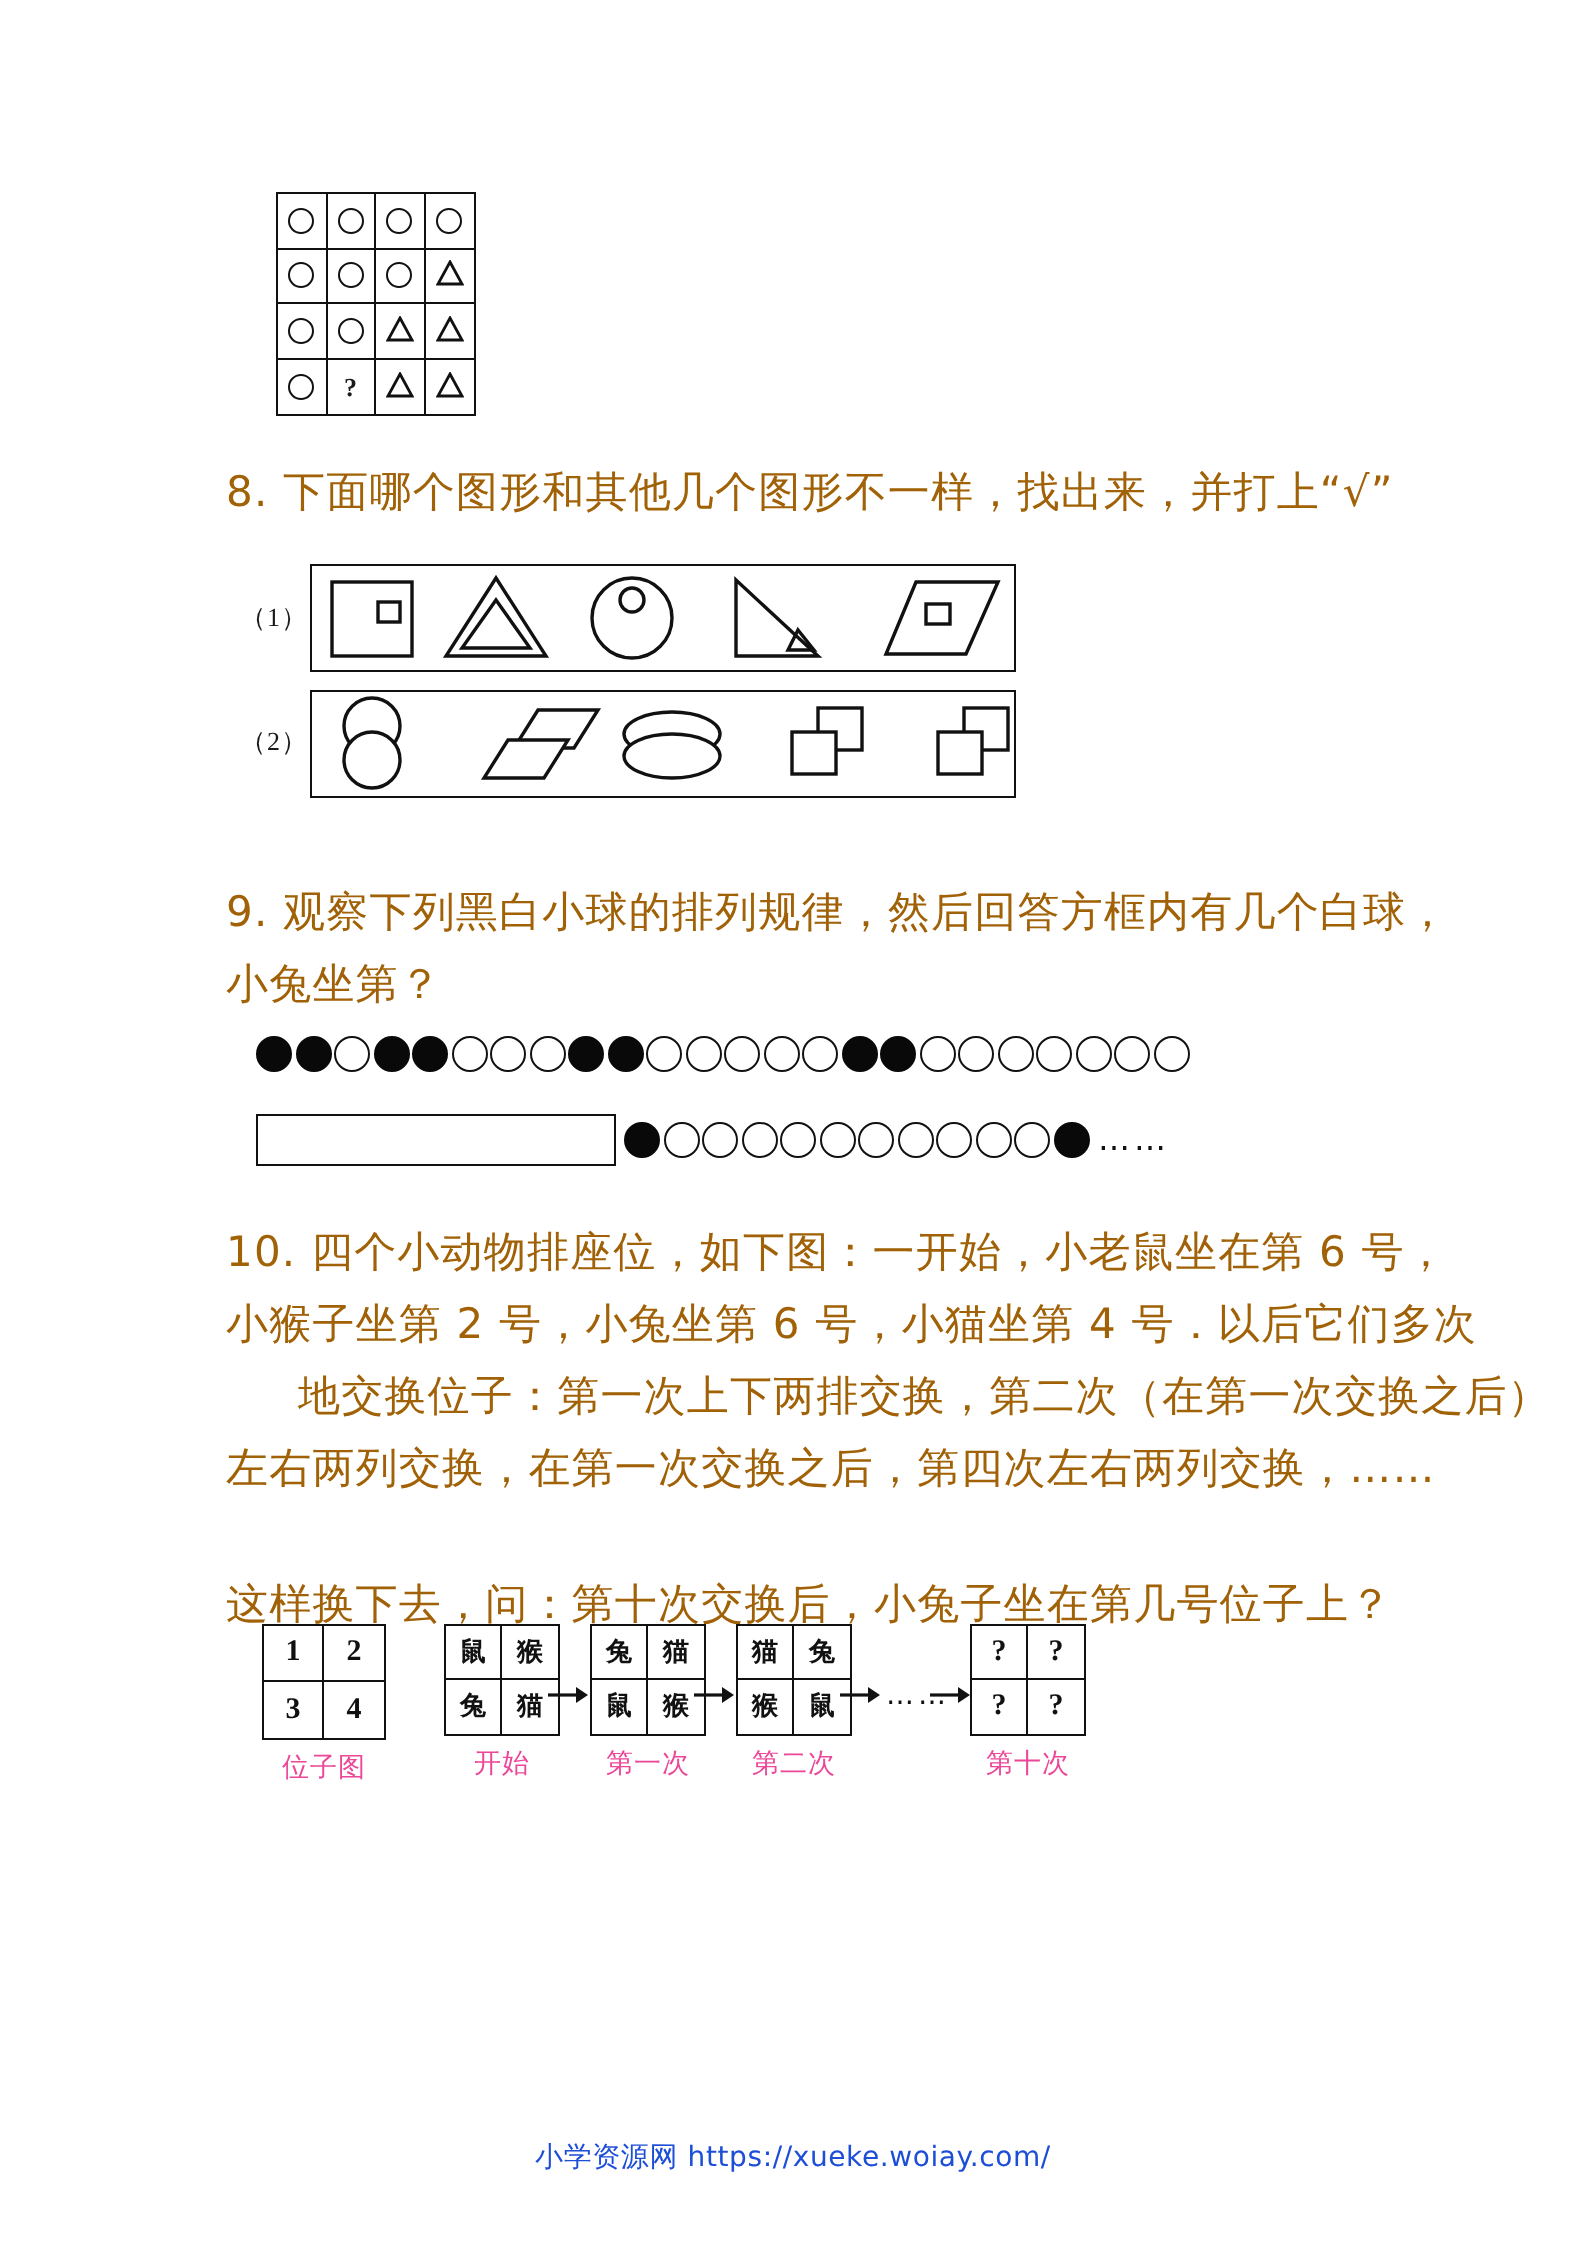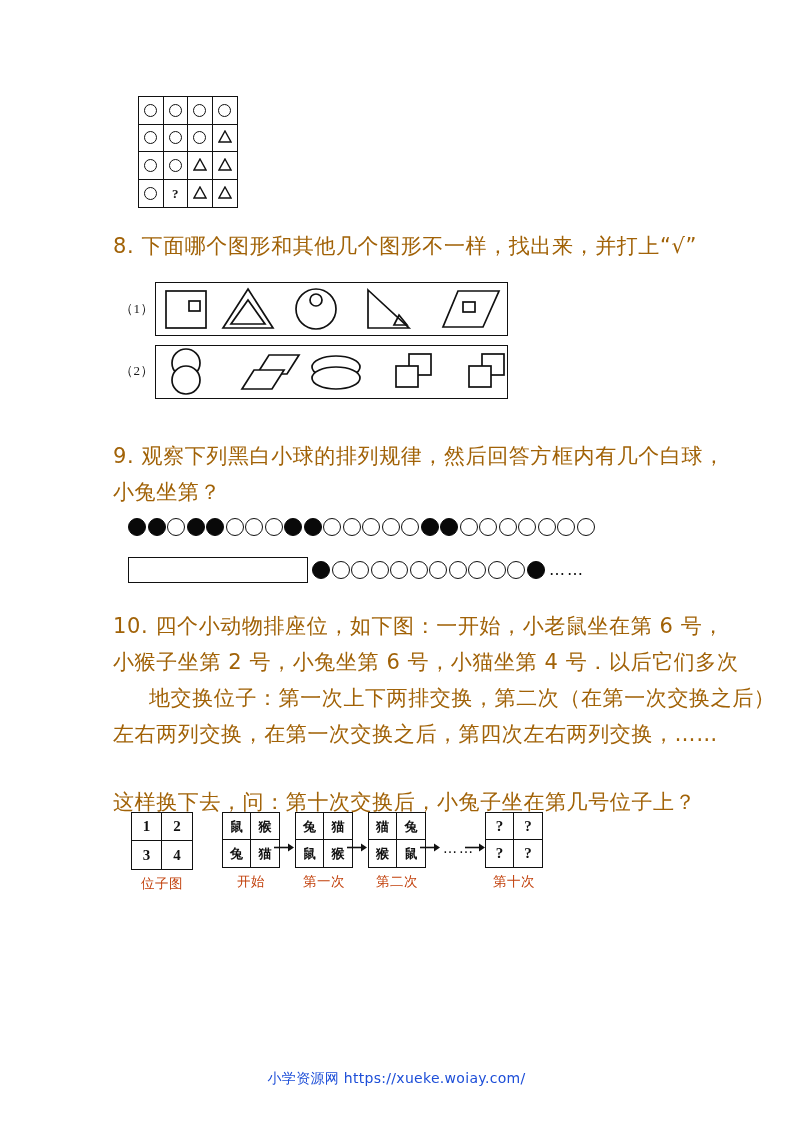--- a/index.html
+++ b/index.html
@@ -144,21 +144,21 @@
   .seat-grid .scell:nth-child(2n) { border-right: none; }
   .seat-grid .scell:nth-child(n+3) { border-bottom: none; }
   .seat-grid.numeric .scell {
     font-family: "Liberation Serif", serif;
     font-size: 15px;
   }
   .seat-caption {
     margin-top: 5px;
     font-size: 13.5px;
     letter-spacing: 0.5px;
-    color: #c2410c;
+    color: #ec4899;
     white-space: nowrap;
   }
   .arrow {
     position: absolute;
     top: 843px;
     width: 20px;
     height: 9px;
   }
   .dots-mid {
     position: absolute;

